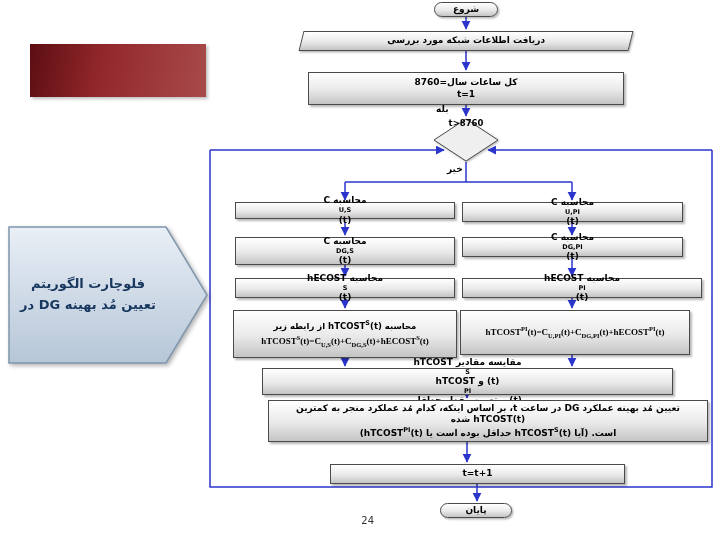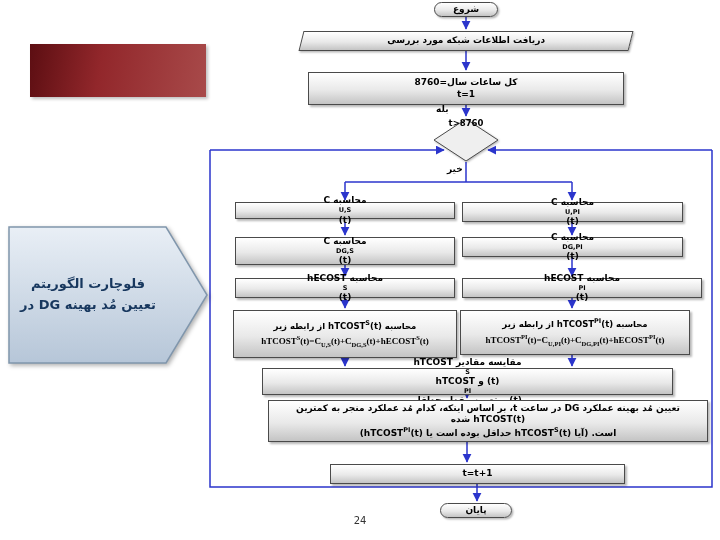--- a/index.html
+++ b/index.html
@@ -31,21 +31,21 @@
   .diamond-wrap svg { position:absolute; left:0; top:0; filter:drop-shadow(1.5px 1.5px 1px rgba(0,0,0,0.3)); }
   .diamond-text { position:relative; font-size:8.5px; font-weight:bold; }
   .flowlabel { position:absolute; font-size:9px; font-weight:bold; color:#000; }
   .callout { position:absolute; left:8px; top:226px; width:200px; height:138px; }
   .callout svg { filter:drop-shadow(2px 2px 2px rgba(0,0,0,0.3)); }
   .callout-text {
     position:absolute; left:0; top:0; width:160px; height:138px;
     display:flex; flex-direction:column; align-items:center; justify-content:center;
     font-weight:bold; font-size:13px; color:#17375e; line-height:1.6; text-align:center;
   }
-  .pagenum { position:absolute; left:346px; top:515px; width:28px; text-align:center; font-size:10px; color:#333; }
+  .pagenum { position:absolute; left:346px; top:515px; width:28px; text-align:right; font-size:10px; color:#333; }
   .twoline { gap:3px; }
 </style>
 </head>
 <body>
 
 <div class="banner"></div>
 
 <svg class="wires" width="720" height="540">
   <defs>
     <marker id="ah" markerWidth="7" markerHeight="7" refX="5.5" refY="3" orient="auto">
@@ -106,21 +106,20 @@
 <div class="node" style="left:235px;top:278px;width:220px;height:20px" dir="rtl">محاسبه  hECOST<sup>S</sup>(t)</div>
 <div class="node twoline" style="left:233px;top:310px;width:224px;height:48px;font-size:8.5px">
   <div dir="rtl">محاسبه  hTCOST<sup>S</sup>(t) از رابطه زیر</div>
   <div class="formula" dir="ltr">hTCOST<sup>S</sup>(t)=C<sub>U,S</sub>(t)+C<sub>DG,S</sub>(t)+hECOST<sup>S</sup>(t)</div>
 </div>
 
 <div class="node" style="left:462px;top:202px;width:221px;height:20px" dir="rtl">محاسبه  C<sub>U,PI</sub>(t)</div>
 <div class="node" style="left:462px;top:237px;width:221px;height:20px" dir="rtl">محاسبه  C<sub>DG,PI</sub>(t)</div>
 <div class="node" style="left:462px;top:278px;width:240px;height:20px" dir="rtl">محاسبه  hECOST<sup>PI</sup>(t)</div>
 <div class="node twoline" style="left:460px;top:310px;width:230px;height:45px;font-size:8.5px">
-  <div dir="rtl">محاسبه  hTCOST<sup>PI</sup>(t) از رابطه زیر</div>
   <div class="formula" dir="ltr">hTCOST<sup>PI</sup>(t)=C<sub>U,PI</sub>(t)+C<sub>DG,PI</sub>(t)+hECOST<sup>PI</sup>(t)</div>
 </div>
 
 <div class="node" style="left:262px;top:368px;width:411px;height:27px" dir="rtl">مقایسه مقادیر hTCOST<sup>S</sup>(t) و hTCOST<sup>PI</sup>(t) و تعیین مقدار حداقل</div>
 
 <div class="node" style="left:268px;top:400px;width:440px;height:42px">
   <div dir="rtl">تعیین مُد بهینه عملکرد DG در ساعت t، بر اساس اینکه، کدام مُد عملکرد منجر به کمترین hTCOST(t) شده</div>
   <div dir="rtl">است. (آیا hTCOST<sup>S</sup>(t) حداقل بوده است یا hTCOST<sup>PI</sup>(t))</div>
 </div>
 

